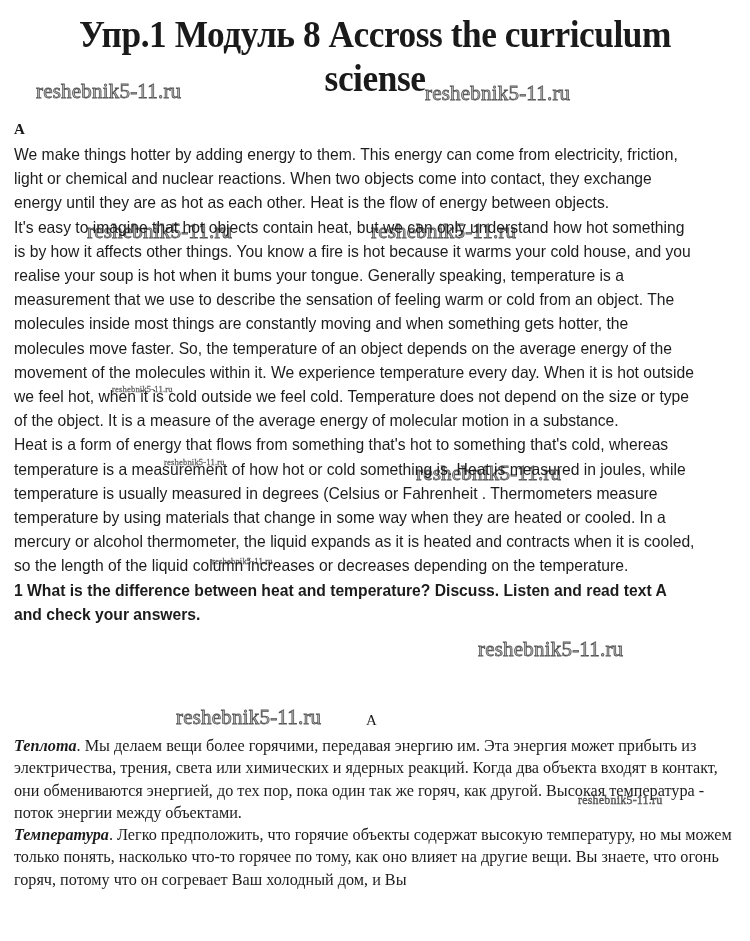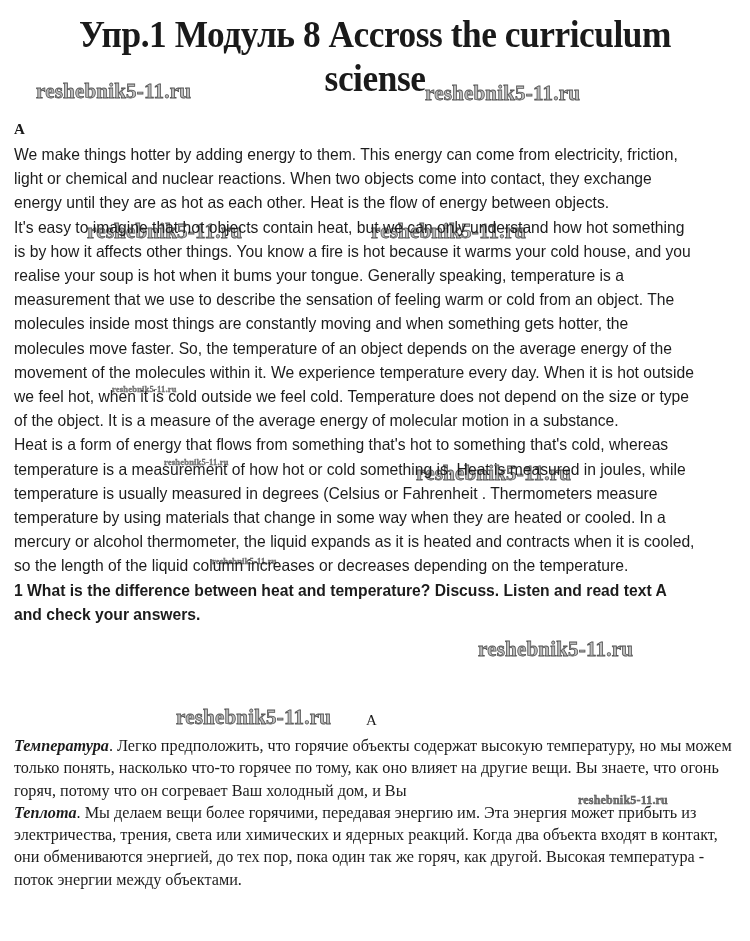--- a/index.html
+++ b/index.html
@@ -3,21 +3,21 @@
 <meta charset="utf-8">
 <style>
   html, body { margin: 0; padding: 0; background: #ffffff; }
   body { width: 750px; height: 941px; position: relative; overflow: hidden; color: #1a1a1a; }
   .title {
     position: absolute; left: 0; top: 12px; width: 750px; text-align: center;
     font-family: "Liberation Serif", serif; font-weight: bold; font-size: 38px; line-height: 44px;
     letter-spacing: -0.5px; transform: scaleX(0.93); transform-origin: center top;
   }
   .wm {
-    position: absolute; font-family: "Liberation Serif", serif; font-weight: bold;
+    position: absolute; font-family: "Liberation Serif", serif; font-weight: normal;
     color: #bdbdbd; -webkit-text-stroke: 0.8px #555; white-space: nowrap; letter-spacing: 0.2px;
   }
   .wm.big { font-size: 21px; }
   .wm.small { font-size: 8.5px; -webkit-text-stroke: 0.3px #555; color: #888; }
   .wm.med { font-size: 12px; -webkit-text-stroke: 0.4px #444; color: #777; }
   .en {
     position: absolute; left: 14px; width: 720px;
     font-family: "Liberation Sans", sans-serif; font-size: 16.5px; line-height: 24.2px;
     transform: scaleX(0.95); transform-origin: left top; color: #1c1c1c;
   }
@@ -57,15 +57,15 @@
 <div class="en" style="top:142px;">
   <p>We make things hotter by adding energy to them. This energy can come from electricity, friction, light or chemical and nuclear reactions. When two objects come into contact, they exchange energy until they are as hot as each other. Heat is the flow of energy between objects.</p>
   <p>It's easy to imagine that hot objects contain heat, but we can only understand how hot something is by how it affects other things. You know a fire is hot because it warms your cold house, and you realise your soup is hot when it bums your tongue. Generally speaking, temperature is a measurement that we use to describe the sensation of feeling warm or cold from an object. The molecules inside most things are constantly moving and when something gets hotter, the molecules move faster. So, the temperature of an object depends on the average energy of the movement of the molecules within it. We experience temperature every day. When it is hot outside we feel hot, when it is cold outside we feel cold. Temperature does not depend on the size or type of the object. It is a measure of the average energy of molecular motion in a substance.</p>
   <p>Heat is a form of energy that flows from something that's hot to something that's cold, whereas temperature is a measurement of how hot or cold something is. Heat is measured in joules, while temperature is usually measured in degrees (Celsius or Fahrenheit . Thermometers measure temperature by using materials that change in some way when they are heated or cooled. In a mercury or alcohol thermometer, the liquid expands as it is heated and contracts when it is cooled, so the length of the liquid column increases or decreases depending on the temperature.</p>
   <p class="question">1 What is the difference between heat and temperature? Discuss. Listen and read text A and check your answers.</p>
 </div>
 
 <div class="a-mark">A</div>
 
 <div class="ru" style="top:735px;">
+  <p><span class="term">Теплота</span><span>. Мы делаем вещи более горячими, передавая энергию им. Эта энергия может прибыть из электричества, трения, света или химических и ядерных реакций. Когда два объекта входят в контакт, они обмениваются энергией, до тех пор, пока один так же горяч, как другой. Высокая температура - поток энергии между объектами.</span></p>
   <p><span class="term">Температура</span><span>. Легко предположить, что горячие объекты содержат высокую температуру, но мы можем только понять, насколько что-то горячее по тому, как оно влияет на другие вещи. Вы знаете, что огонь горяч, потому что он согревает Ваш холодный дом, и Вы</span></p>
-  <p><span class="term">Теплота</span><span>. Мы делаем вещи более горячими, передавая энергию им. Эта энергия может прибыть из электричества, трения, света или химических и ядерных реакций. Когда два объекта входят в контакт, они обмениваются энергией, до тех пор, пока один так же горяч, как другой. Высокая температура - поток энергии между объектами.</span></p>
 </div>
 
 </body></html>

